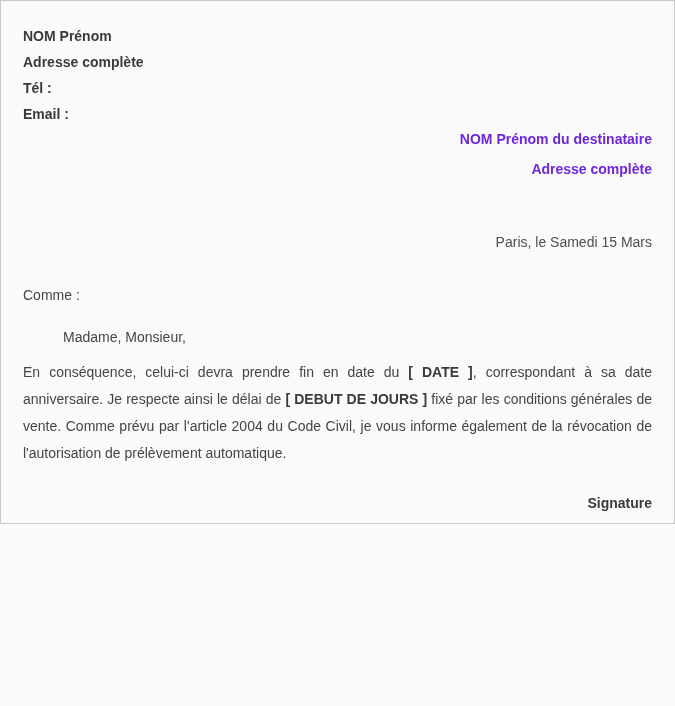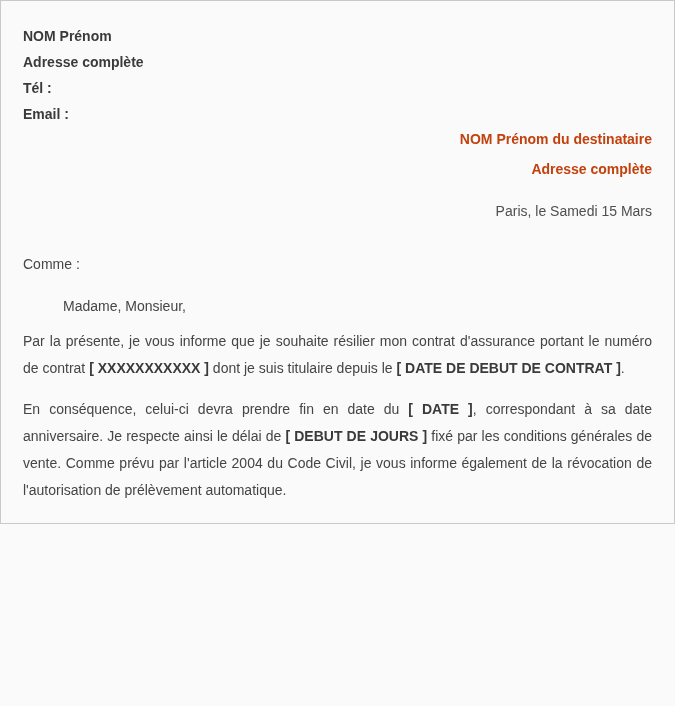--- a/index.html
+++ b/index.html
@@ -23,26 +23,26 @@
     font-weight: bold;
     color: #3a3a3a;
     line-height: 26px;
   }
   .recipient {
     text-align: right;
     margin-top: -3px;
   }
   .recipient-line {
     font-weight: bold;
-    color: #c2410c;
+    color: #6d28d9;
     line-height: 30px;
   }
   .date-line {
     text-align: right;
-    margin-top: 17px;
+    margin-top: 48px;
     line-height: 20px;
     color: #4f4f4f;
   }
   .subject-line {
     margin-top: 33px;
     line-height: 20px;
   }
   .salutation {
     margin-top: 22px;
     line-height: 20px;
@@ -84,20 +84,19 @@
     <div class="recipient-line">NOM Prénom du destinataire</div>
     <div class="recipient-line">Adresse complète</div>
   </div>
 
   <div class="date-line">Paris, le Samedi 15 Mars</div>
 
   <div class="subject-line">Comme :</div>
 
   <div class="salutation">Madame, Monsieur,</div>
 
-  <p class="para">Par la présente, je vous informe que je souhaite résilier mon contrat d'assurance portant le numéro de contrat <strong>[ XXXXXXXXXXX ]</strong> dont je suis titulaire depuis le <strong>[ DATE DE DEBUT DE CONTRAT ]</strong>.</p>
 
   <p class="para">En conséquence, celui-ci devra prendre fin en date du <strong>[ DATE ]</strong>, correspondant à sa date anniversaire. Je respecte ainsi le délai de <strong>[ DEBUT DE JOURS ]</strong> fixé par les conditions générales de vente. Comme prévu par l'article 2004 du Code Civil, je vous informe également de la révocation de l'autorisation de prélèvement automatique.</p>
 
 
   <div class="signature">Signature</div>
 
 </div>
 
 </body></html>

